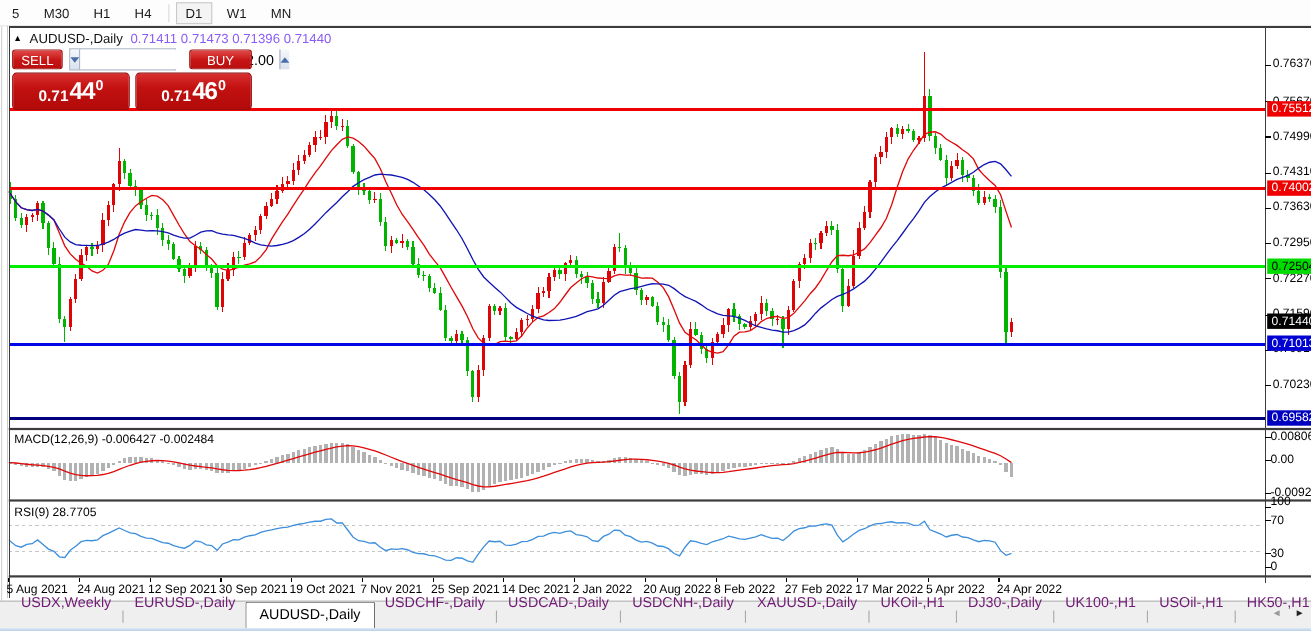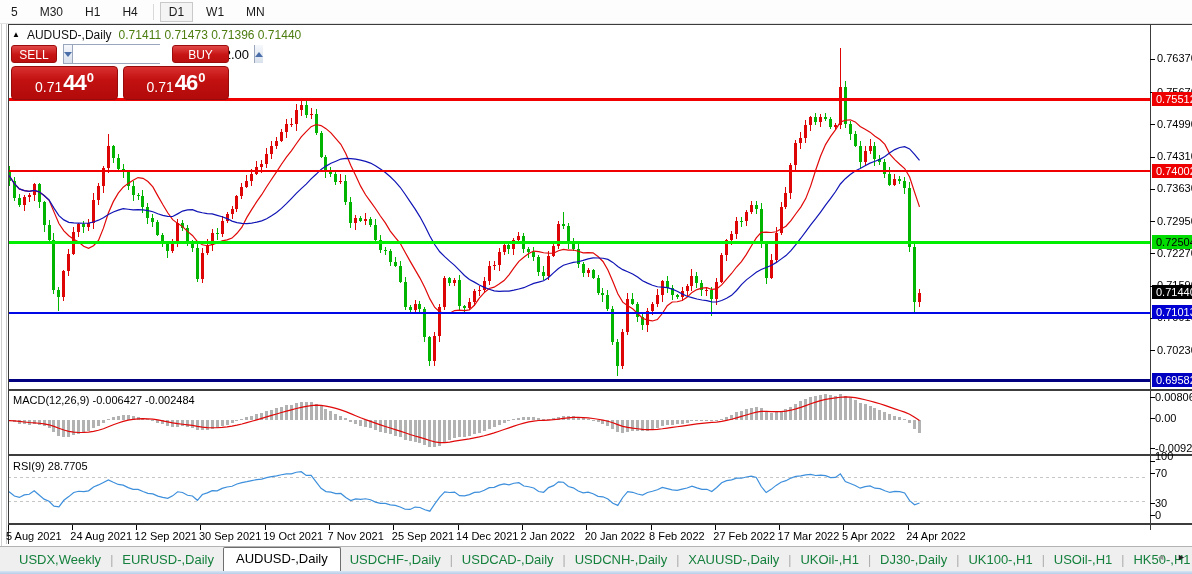--- a/index.html
+++ b/index.html
@@ -10,21 +10,21 @@
            border-bottom:1px solid #e3e3e3;display:flex;align-items:center;}
   .tb-item{font-size:12px;color:#1a1a1a;padding:2px 8px;margin:0 2px;border:1px solid transparent;cursor:default;}
   .tb-item.active{background:#f4f4f4;border:1px solid #c9c9c9;}
   .tb-sep{width:1px;height:16px;background:#d9d9d9;margin:0 4px;}
   
   #win-left-outer{position:absolute;left:1px;top:0;width:1px;height:574px;background:#d0d0d0;}
   
   #chart-title{position:absolute;left:12px;top:28px;font-size:12px;color:#111;display:flex;align-items:center;gap:7px;}
   #chart-title .tri{font-size:8px;color:#000;transform:translateY(-1px);}
   #chart-title .sym{color:#111;}
-  #chart-title .ohlc{color:#4d7c0f;}
+  #chart-title .ohlc{color:#8b5cf6;}
   
   #widget{position:absolute;left:11px;top:44px;width:218px;height:56px;z-index:5;border-radius:22px;}
   .tr-btn{position:absolute;top:1px;height:18px;border-radius:3px;color:#fff;font-size:12px;
           text-align:center;line-height:18px;background:linear-gradient(180deg,#e14848,#c71414 55%,#bb0f0f);
           border:1px solid #9d0c0c;box-sizing:border-box;cursor:pointer;}
   #sell-btn{left:0;width:46px;}
   #buy-btn{right:0;width:57px;}
   #vol-group{position:absolute;left:52px;top:0;width:97px;height:20px;border:1px solid #9aa6bb;
              box-sizing:border-box;display:flex;background:#fff;}
   .spin{width:17px;background:linear-gradient(180deg,#f5f8fc,#d9e1ec);display:flex;align-items:center;
@@ -34,37 +34,37 @@
   .arr-dn{width:0;height:0;border-left:4px solid transparent;border-right:4px solid transparent;border-top:5px solid #4a6ea9;}
   .arr-up{width:0;height:0;border-left:4px solid transparent;border-right:4px solid transparent;border-bottom:5px solid #4a6ea9;}
   #vol-input{flex:1;border:0;outline:none;font-size:13px;text-align:right;padding:0 5px 0 0;
              font-family:"Liberation Sans",sans-serif;color:#000;}
   .price-box{position:absolute;top:22px;height:34px;border-radius:4px;color:#fff;
              background:linear-gradient(180deg,#d93030,#c31111 40%,#b20a0a);border:1px solid #960b0b;
              box-sizing:border-box;display:flex;align-items:flex-end;justify-content:center;
              padding-bottom:2px;cursor:pointer;}
   #sell-price-box{left:0;width:107px;}
   #buy-price-box{left:112px;width:106px;}
-  .p-small{font-size:14px;font-weight:normal;line-height:20px;margin-right:1px;}
+  .p-small{font-size:14px;font-weight:bold;line-height:20px;margin-right:1px;}
   .p-big{font-size:22px;font-weight:bold;line-height:28px;letter-spacing:-1px;}
   .p-sup{font-size:13px;font-weight:bold;line-height:10px;transform:translateY(-14px);margin-left:1px;}
   
   .axlabel{position:absolute;left:1157px;font-size:11px;color:#000;white-space:nowrap;}
   .badge{position:absolute;left:1152px;font-size:11px;padding:1px 4px 1px 4px;white-space:nowrap;line-height:12px;}
   .badge.red{background:#ef0000;color:#fff;}
   .badge.green{background:#00dc00;color:#000;}
   .badge.black{background:#000;color:#fff;}
   .badge.blue{background:#0000d2;color:#fff;}
   .badge.navy{background:#0000c0;color:#fff;}
   .ind-label{position:absolute;left:13px;font-size:11px;color:#000;white-space:nowrap;}
   .date-label{position:absolute;top:530px;font-size:11px;color:#000;white-space:nowrap;}
   
   #tabbar{position:absolute;left:0;top:546px;width:1192px;height:25px;background:#efefef;
           border-top:1px solid #b3b3b3;display:flex;align-items:flex-end;padding-left:10px;box-sizing:border-box;}
-  .tab{font-size:13px;color:#15803d;padding:3px 9px 4px 9px;cursor:pointer;white-space:nowrap;}
+  .tab{font-size:13px;color:#701a75;padding:3px 9px 16px 9px;cursor:pointer;white-space:nowrap;}
   .tab.active{background:#ffffff;color:#000;border:1px solid #6e6e6e;border-bottom:none;
               border-radius:2px 2px 0 0;padding:3px 12px 5px 12px;}
   .tab-sep{color:#aaa;font-size:12px;padding-bottom:4px;}
   #tab-arrows{position:absolute;right:6px;top:552px;font-size:9px;display:flex;gap:12px;z-index:6;}
   #tab-arrow-left{color:#9a9a9a;cursor:pointer;}
   #tab-arrow-right{color:#222;cursor:pointer;}
   #bottom-strip{position:absolute;left:0;top:571px;width:1192px;height:3px;
                 background:linear-gradient(180deg,#d9e6f5,#b6cde8);}
   svg{position:absolute;left:0;top:0;}
 </style>
@@ -769,21 +769,21 @@
     <div class="axlabel" style="top: 509px; left: 1155px;">0</div>
     <div class="date-label" style="left: 6px;">5 Aug 2021</div>
     <div class="date-label" style="left: 70.3px;">24 Aug 2021</div>
     <div class="date-label" style="left: 134.6px;">12 Sep 2021</div>
     <div class="date-label" style="left: 198.9px;">30 Sep 2021</div>
     <div class="date-label" style="left: 263.2px;">19 Oct 2021</div>
     <div class="date-label" style="left: 327.5px;">7 Nov 2021</div>
     <div class="date-label" style="left: 391.8px;">25 Sep 2021</div>
     <div class="date-label" style="left: 456.1px;">14 Dec 2021</div>
     <div class="date-label" style="left: 520.4px;">2 Jan 2022</div>
-    <div class="date-label" style="left: 584.7px;">20 Jan 2022</div>
+    <div class="date-label" style="left: 584.7px;">20 Aug 2022</div>
     <div class="date-label" style="left: 649px;">8 Feb 2022</div>
     <div class="date-label" style="left: 713.3px;">27 Feb 2022</div>
     <div class="date-label" style="left: 777.6px;">17 Mar 2022</div>
     <div class="date-label" style="left: 841.9px;">5 Apr 2022</div>
     <div class="date-label" style="left: 906.2px;">24 Apr 2022</div>
   </div>
 
 <div id="tabbar">
     <span class="tab">USDX,Weekly</span>
     <span class="tab-sep">|</span>

